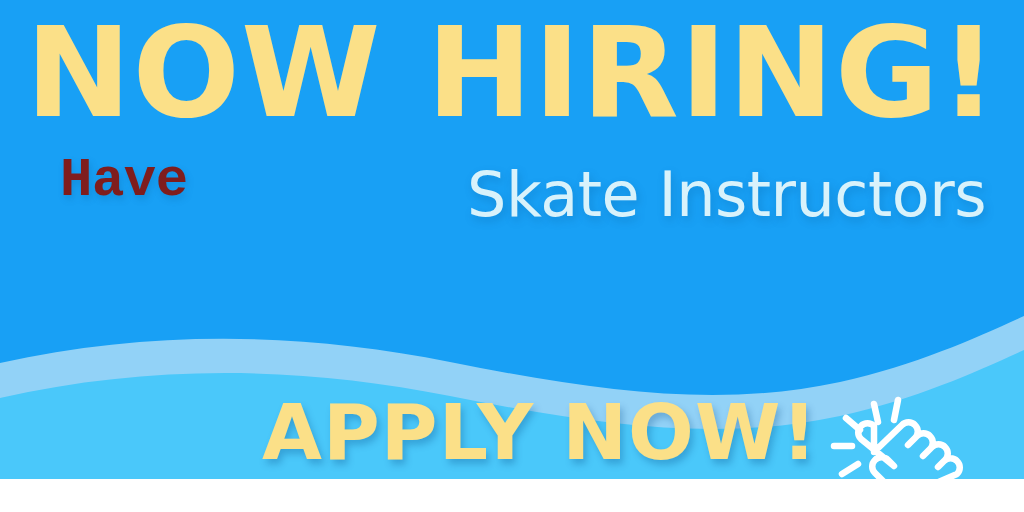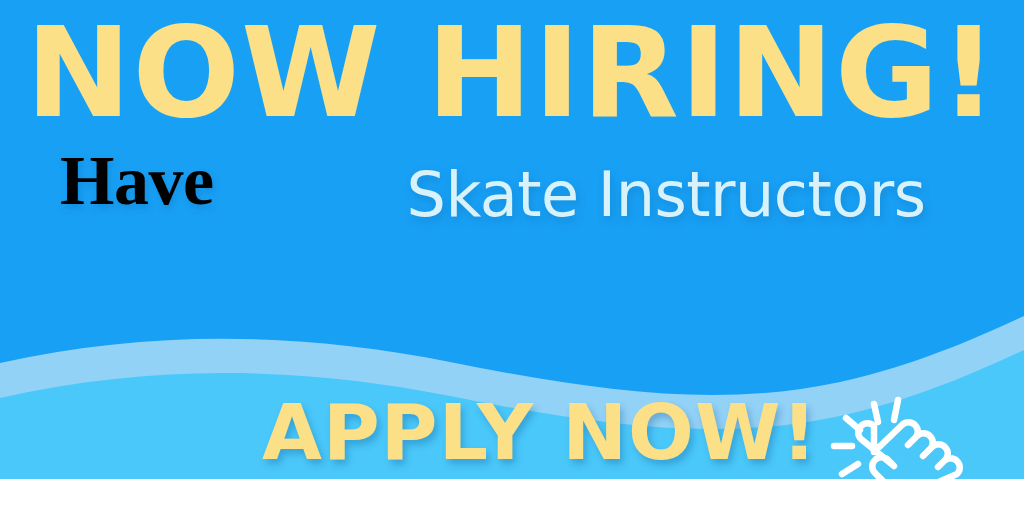--- a/index.html
+++ b/index.html
@@ -44,37 +44,37 @@
     transform: scaleX(1.02);
     transform-origin: 50% 50%;
   }
 
   
   .pink-block {
     position: absolute;
     left: 60px;
     top: 152px;
     width: 300px;
-    font-family: Liberation Serif, serif;
+    font-family: Liberation Mono, monospace;
     font-weight: 700;
-    font-size: 70px;
+    font-size: 54px;
     line-height: 58px;
-    color: #000000;
+    color: #7f1d1d;
     text-shadow: 2px 4px 7px rgba(0, 80, 140, 0.22);
     letter-spacing: -0.5px;
   }
   .pink-line { display: block; white-space: nowrap; }
 
   
   .jobs-block {
     position: absolute;
     right: 38px;
     top: 158px;
     width: 640px;
-    text-align: center;
+    text-align: right;
     font-family: "DejaVu Sans", sans-serif;
     font-weight: 400;
     font-size: 62px;
     line-height: 73px;
     color: #d8f2fb;
     text-shadow: 2px 4px 8px rgba(0, 80, 140, 0.25);
     letter-spacing: -0.5px;
   }
   .job-line { display: block; white-space: nowrap; }
 

